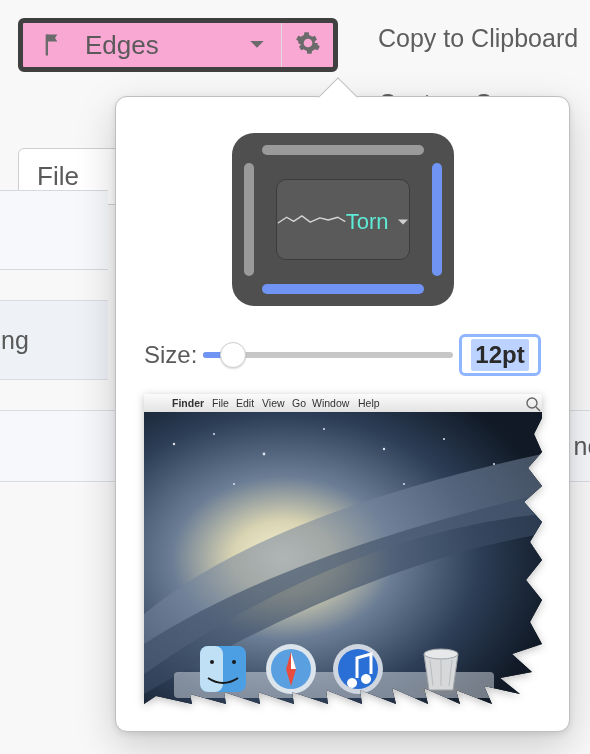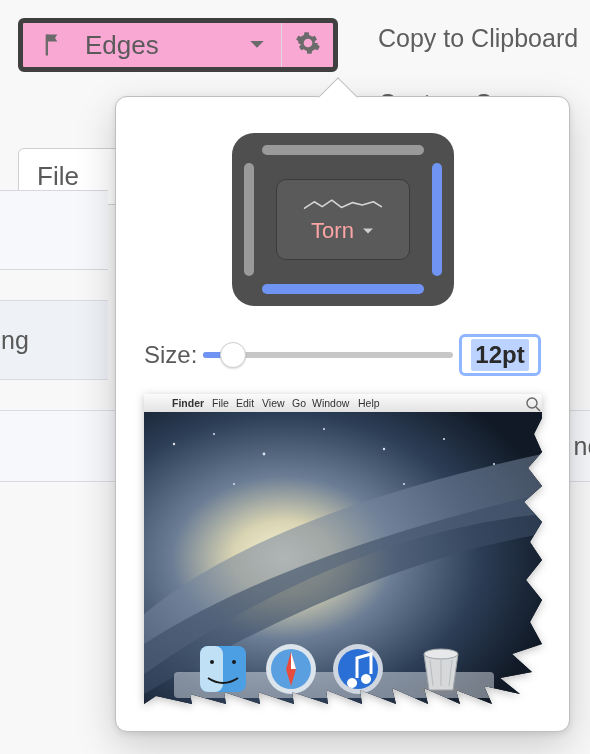--- a/index.html
+++ b/index.html
@@ -142,24 +142,24 @@
   .bar-left   { top:30px; bottom:30px; left:12px; width:10px; background:#9a9a9a; }
   .bar-right  { top:30px; bottom:30px; right:12px; width:10px; background:#6f94f4; }
   .bar-bottom { left:30px; right:30px; bottom:12px; height:10px; background:#6f94f4; }
   .torn-select {
     position:absolute;
     left:44px; right:44px; top:46px; bottom:46px;
     background:#5a5a5a;
     border:1px solid #3b3b3b;
     border-radius: 10px;
     display:flex;
-    flex-direction:column;
+    flex-direction:row;
     align-items:center;
     justify-content:center;
-    color:#fca5a5;
+    color:#5eead4;
     cursor:pointer;
   }
   .torn-select .squiggle { width:80px; height:18px; }
   .torn-select .row { display:flex; align-items:center; gap:8px; margin-top:4px; font-size:22px; }
   .torn-select .mini-caret { font-size:14px; color:#cfcfcf; }
 
   
   .size-row {
     display:flex;
     align-items:center;

